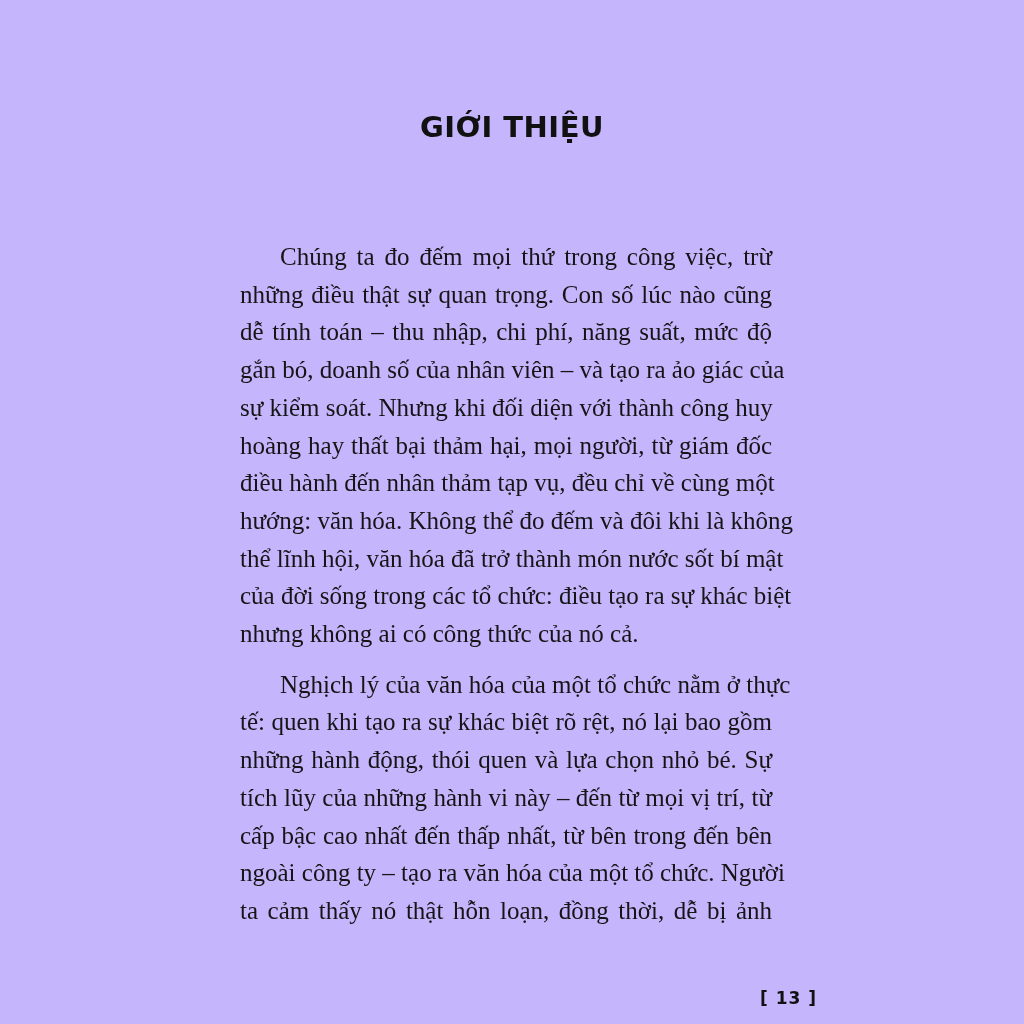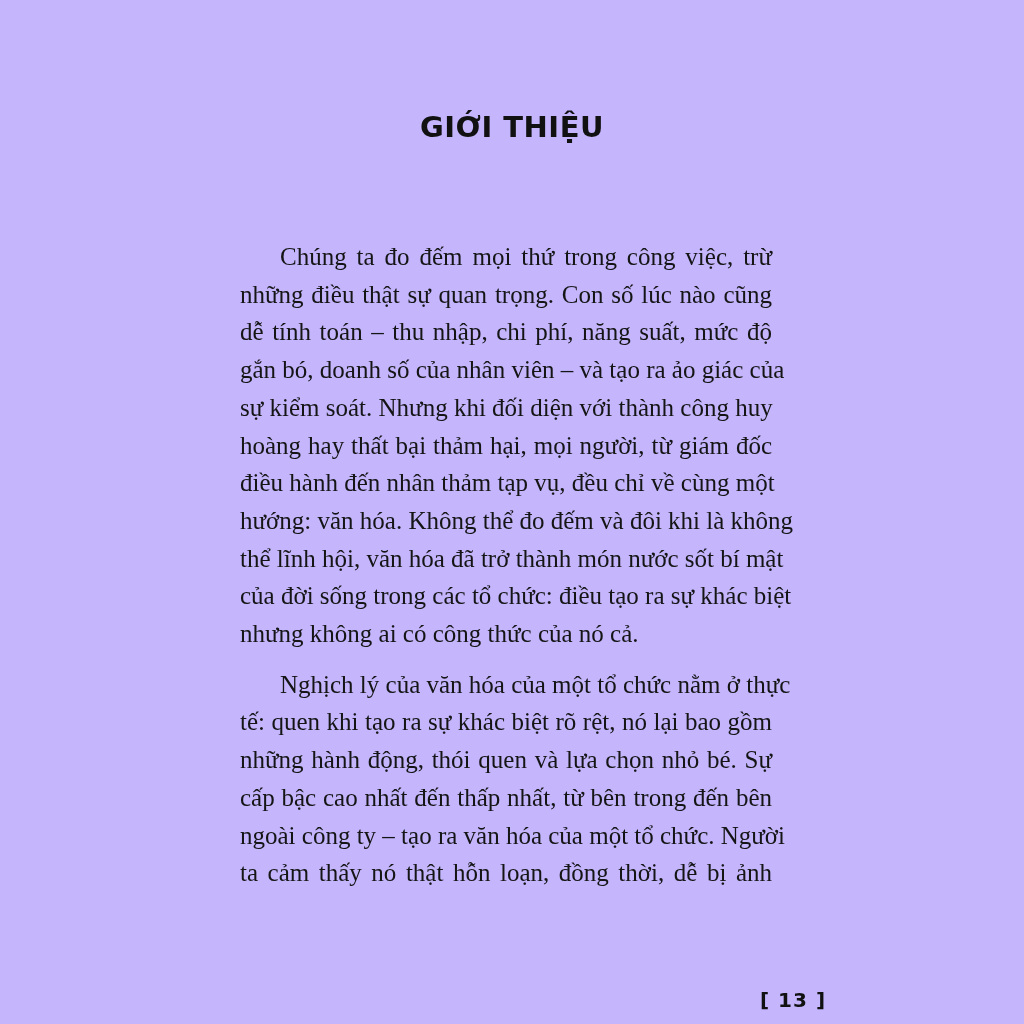--- a/index.html
+++ b/index.html
@@ -64,21 +64,21 @@
     }
     .para + .para {
       margin-top: 13px;
     }
     .page-number {
       position: absolute;
       left: 760px;
       top: 988px;
       font-family: "DejaVu Sans", sans-serif;
       font-weight: bold;
-      font-size: 20px;
+      font-size: 17px;
       color: #111111;
       letter-spacing: 1px;
     }
   </style>
 </head>
 <body>
 
 <div class="page">
   <h1 class="title">GIỚI THIỆU</h1>
 
@@ -93,20 +93,21 @@
       <span class="line">điều hành đến nhân thảm tạp vụ, đều chỉ về cùng một</span>
       <span class="line">hướng: văn hóa. Không thể đo đếm và đôi khi là không</span>
       <span class="line">thể lĩnh hội, văn hóa đã trở thành món nước sốt bí mật</span>
       <span class="line">của đời sống trong các tổ chức: điều tạo ra sự khác biệt</span>
       <span class="line last">nhưng không ai có công thức của nó cả.</span>
     </p>
     <p class="para">
       <span class="line indent">Nghịch lý của văn hóa của một tổ chức nằm ở thực</span>
       <span class="line">tế: quen khi tạo ra sự khác biệt rõ rệt, nó lại bao gồm</span>
       <span class="line">những hành động, thói quen và lựa chọn nhỏ bé. Sự</span>
+      <span class="line">tích lũy của những hành vi này – đến từ mọi vị trí, từ</span>
       <span class="line">cấp bậc cao nhất đến thấp nhất, từ bên trong đến bên</span>
       <span class="line">ngoài công ty – tạo ra văn hóa của một tổ chức. Người</span>
       <span class="line">ta cảm thấy nó thật hỗn loạn, đồng thời, dễ bị ảnh</span>
     </p>
   </div>
 
   <div class="page-number">[ 13 ]</div>
 </div>
 
 </body></html>

